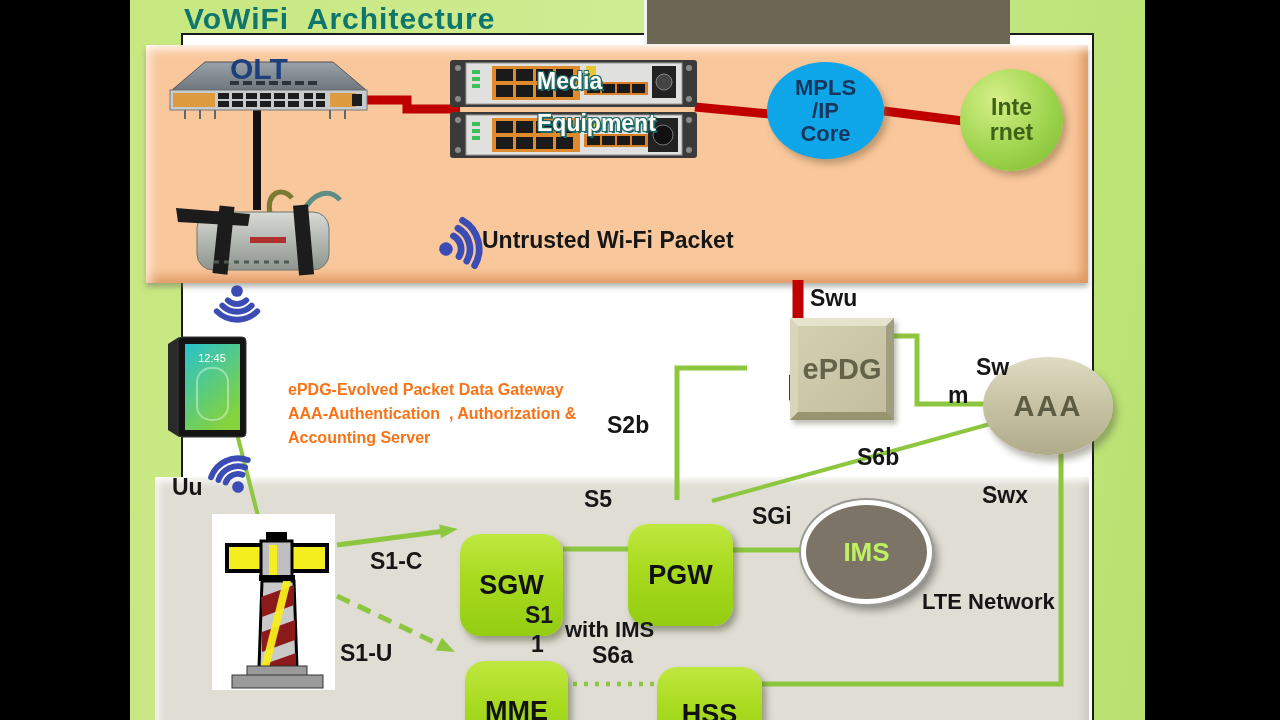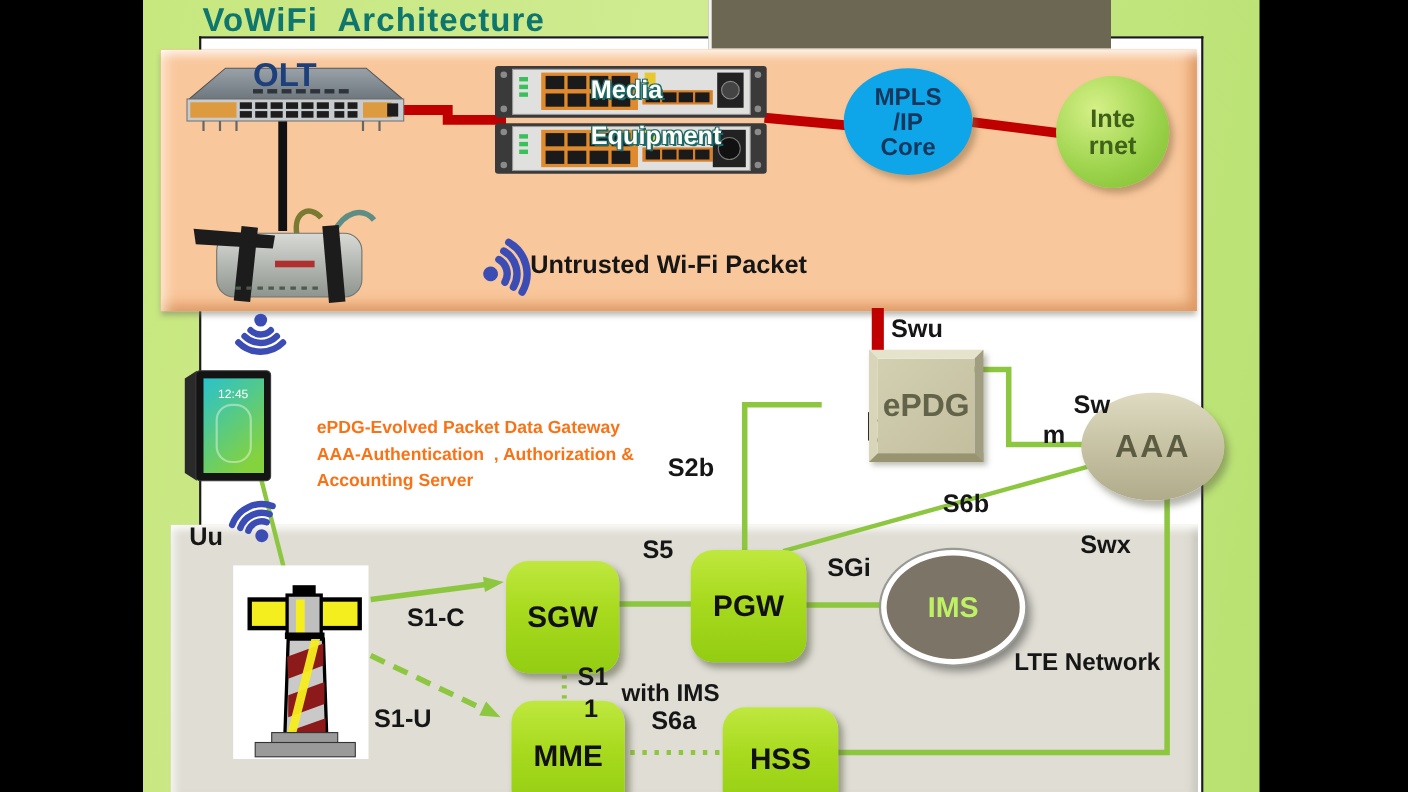--- a/index.html
+++ b/index.html
@@ -32,21 +32,21 @@
                            inset -10px 0 8px -6px rgba(160,160,150,.4); }
 
   .overlay { position:absolute; left:0; top:0; width:1280px; height:720px; z-index:5; pointer-events:none; }
 
   .lbl { position:absolute; z-index:7; font-weight:bold; color:#161616; font-size:23px; white-space:pre; }
   .lbl.navy { color:#1d3f7c; }
 
   .gbox { position:absolute; z-index:6; display:flex; align-items:center; justify-content:center;
           font-weight:bold; font-size:27px; color:#111; border-radius:20px;
           background:linear-gradient(180deg,#bfe83f 0%,#a8da1e 45%,#93cd12 100%);
-          box-shadow:4px 5px 6px rgba(80,85,55,.5); }
+          box-shadow:4px 5px 6px rgba(80,85,55,.5);margin-top:24px; }
   .sgw { left:460px; top:510px; width:103px; height:102px; }
   .pgw { left:628px; top:500px; width:105px; height:102px; }
   .mme { left:465px; top:637px; width:103px; height:100px; }
   .hss { left:657px; top:643px; width:105px; height:95px; }
 
   .epdg { position:absolute; left:746px; top:318px; width:104px; height:102px; z-index:6;
           display:flex; align-items:center; justify-content:center;
           font-weight:bold; font-size:29px; color:#63634a;
           background:linear-gradient(135deg,#d3d0b2,#c2be9e);
           border:8px solid; border-color:#e6e3cd #a19d81 #989470 #d8d5ba;

